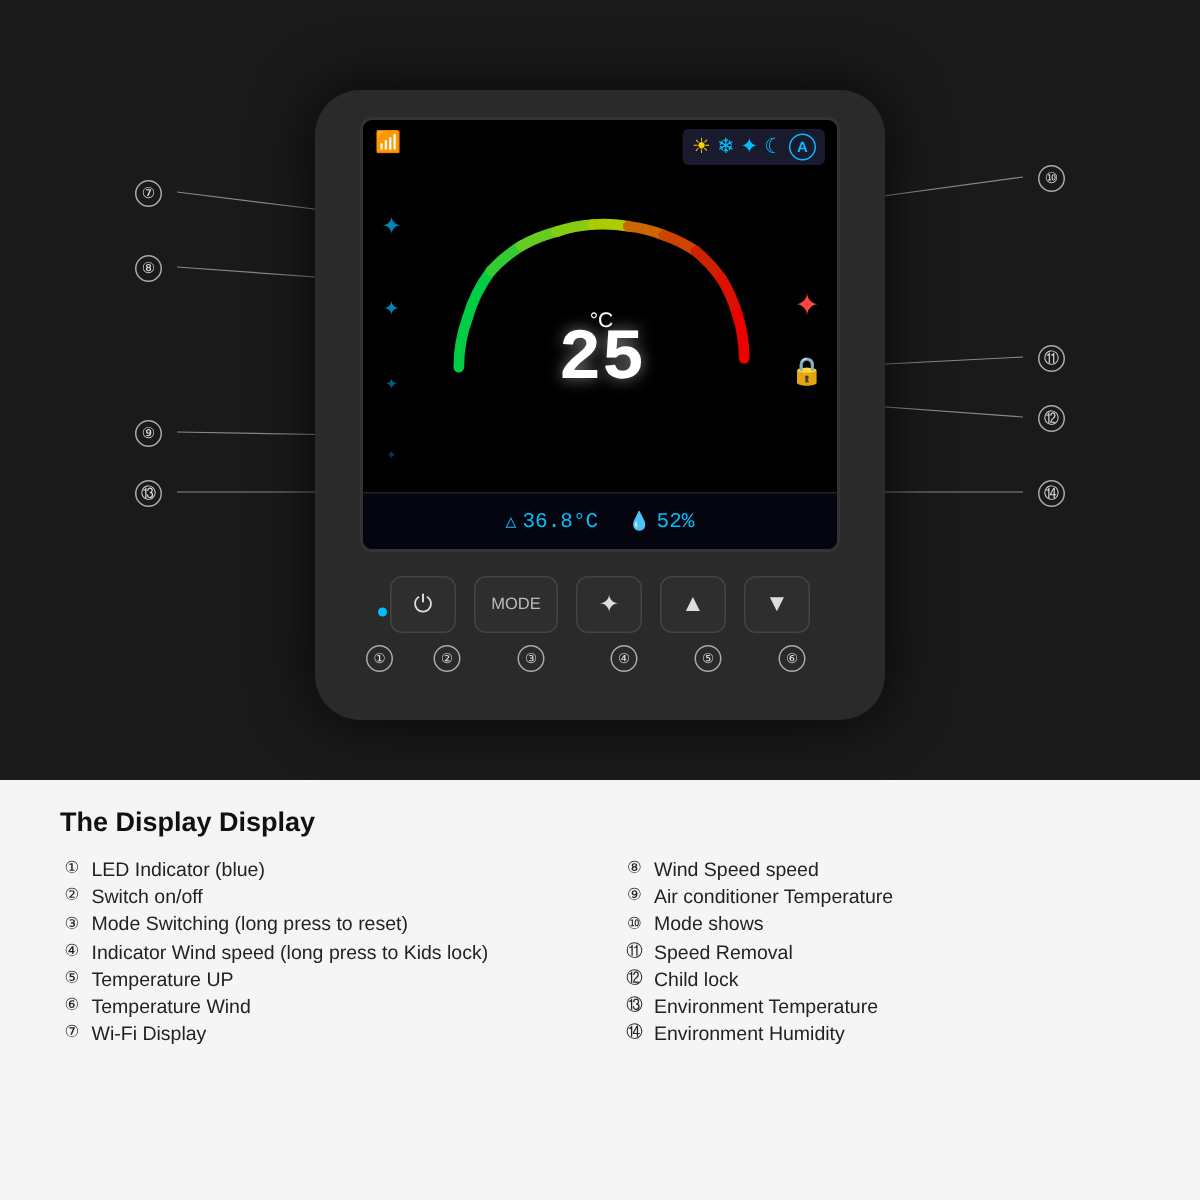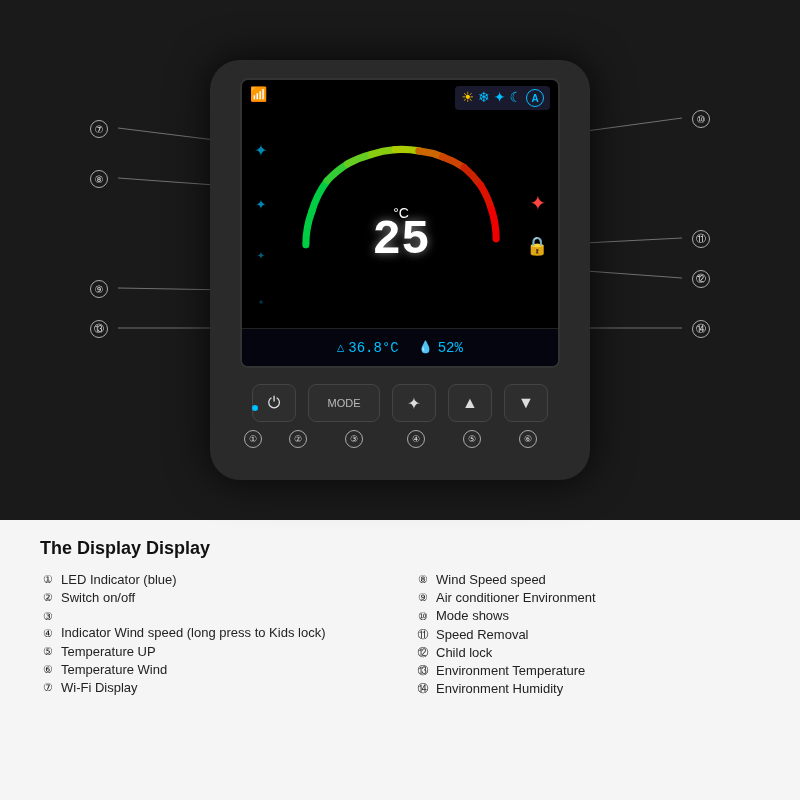--- a/index.html
+++ b/index.html
@@ -217,21 +217,21 @@
       border-radius: 8px;
       color: #ddd;
       cursor: pointer;
       display: flex;
       align-items: center;
       justify-content: center;
       font-size: 16px;
     }
 
     .btn-power { width: 44px; height: 38px; }
-    .btn-mode { width: 72px; height: 38px; font-size: 11px; color: #bbb; }
+    .btn-mode { width: 56px; height: 38px; font-size: 11px; color: #bbb; }
     .btn-fan { width: 44px; height: 38px; }
     .btn-up { width: 44px; height: 38px; }
     .btn-down { width: 44px; height: 38px; }
 
     
     .description {
       width: 800px;
       background: #f5f5f5;
       flex: 1;
       padding: 18px 40px;
@@ -449,20 +449,21 @@
       <div class="desc-item">
         <span class="desc-num" style="font-size:11px; border:none;">①</span>
         <span>LED Indicator (blue)</span>
       </div>
       <div class="desc-item">
         <span class="desc-num" style="font-size:11px; border:none;">②</span>
         <span>Switch on/off</span>
       </div>
       <div class="desc-item">
         <span class="desc-num" style="font-size:11px; border:none;">③</span>
+        <span>Mode Switching (long press to reset)</span>
       </div>
       <div class="desc-item">
         <span class="desc-num" style="font-size:11px; border:none;">④</span>
         <span>Indicator Wind speed (long press to Kids lock)</span>
       </div>
       <div class="desc-item">
         <span class="desc-num" style="font-size:11px; border:none;">⑤</span>
         <span>Temperature UP</span>
       </div>
       <div class="desc-item">
@@ -475,21 +476,21 @@
       </div>
     </div>
 
     <div>
       <div class="desc-item">
         <span class="desc-num" style="font-size:11px; border:none;">⑧</span>
         <span>Wind Speed speed</span>
       </div>
       <div class="desc-item">
         <span class="desc-num" style="font-size:11px; border:none;">⑨</span>
-        <span>Air conditioner Environment</span>
+        <span>Air conditioner Temperature</span>
       </div>
       <div class="desc-item">
         <span class="desc-num" style="font-size:11px; border:none;">⑩</span>
         <span>Mode shows</span>
       </div>
       <div class="desc-item">
         <span class="desc-num" style="font-size:11px; border:none;">⑪</span>
         <span>Speed Removal</span>
       </div>
       <div class="desc-item">

